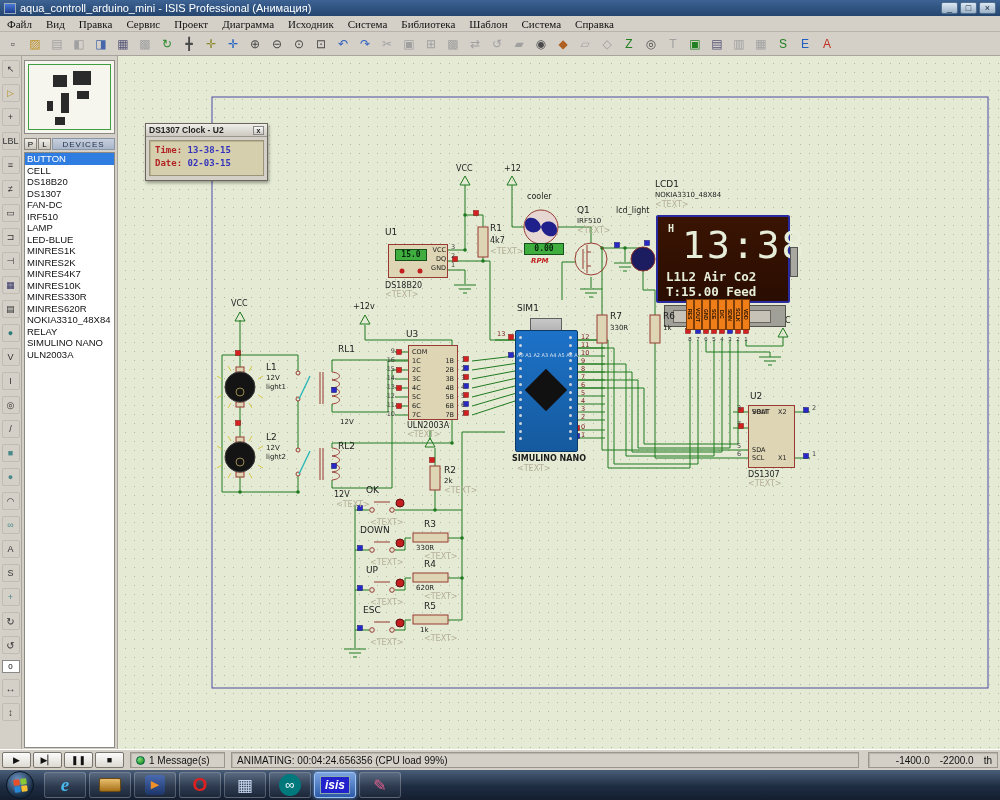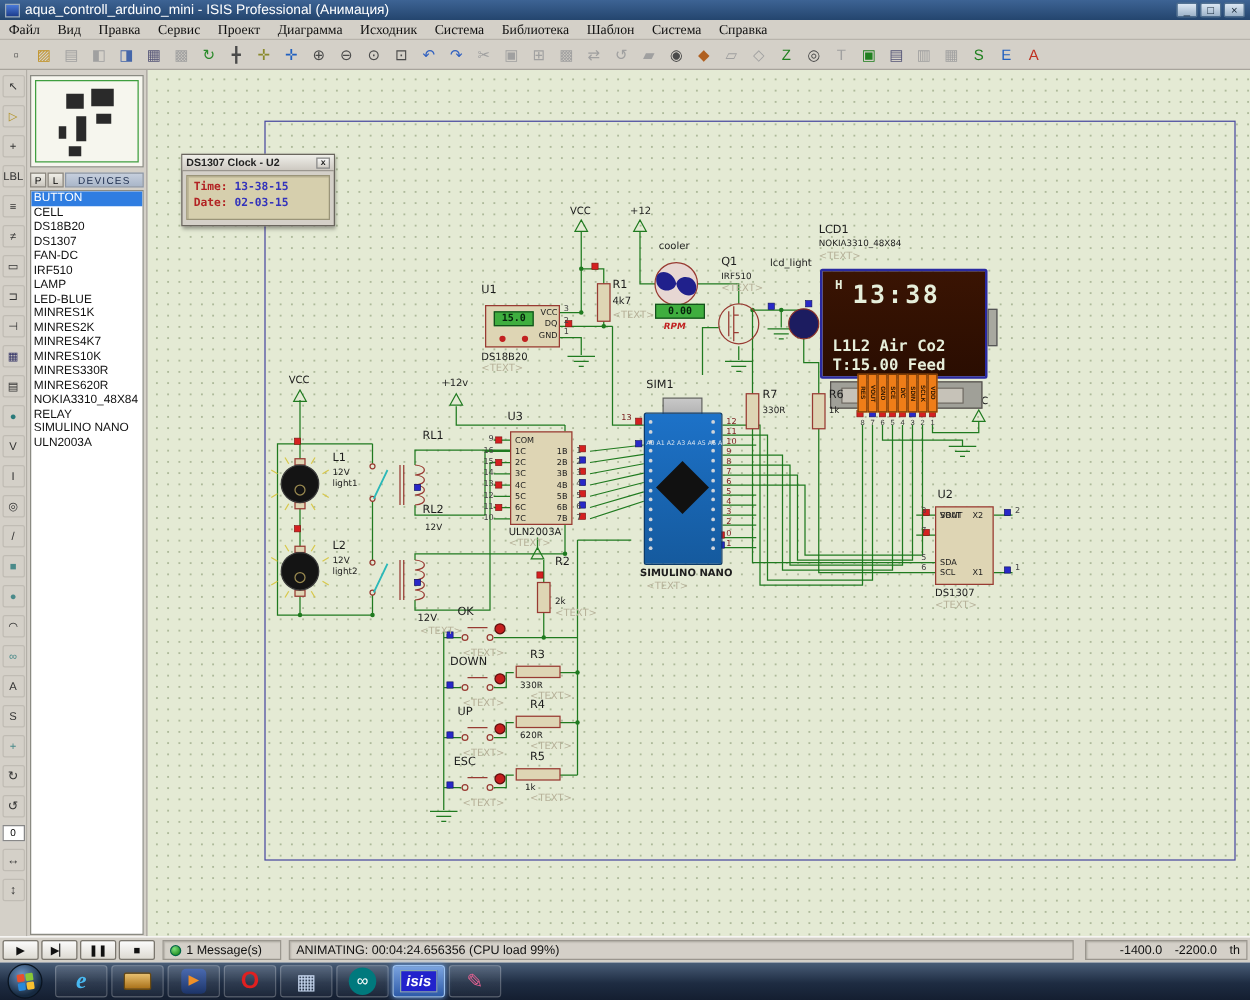--- a/index.html
+++ b/index.html
@@ -37,21 +37,21 @@
   .s9{font-size:9px;}
   .s7{font-size:7px;}
   .ghost{color:#b6b098;}
   .rnum{color:#7a2020;font-size:6.5px;line-height:8px;}
   .gnum{color:#444;font-size:6.5px;}
   .chipbox{position:absolute;background:#ded5b4;border:1px solid #983a32;}
   .greenlcd{position:absolute;background:#3fae3f;border:1px solid #14501c;color:#06230c;font-family:"DejaVu Sans Mono",monospace;font-weight:bold;font-size:8px;text-align:center;line-height:10px;}
   .pincol{line-height:9px;font-size:6.5px;}
   
   #lcdbody{position:absolute;left:656px;top:215px;width:134px;height:88px;background:linear-gradient(#3a1403,#2a0d01);border:2px solid #2a2aa0;border-radius:2px;color:#e6eeda;font-family:"DejaVu Sans Mono",monospace;}
-  #lcdtime{position:absolute;left:24px;top:6px;font-size:20px;font-weight:bold;letter-spacing:2px;}
+  #lcdtime{position:absolute;left:24px;top:6px;font-size:38px;font-weight:normal;letter-spacing:2px;}
   #lcdH{position:absolute;left:10px;top:6px;font-size:10px;font-weight:bold;}
   #lcdrow1{position:absolute;left:8px;top:52px;font-size:12.5px;font-weight:bold;}
   #lcdrow2{position:absolute;left:8px;top:67px;font-size:12.5px;font-weight:bold;}
   #lcdtab{position:absolute;left:790px;top:247px;width:8px;height:30px;background:#a8a8a0;border:1px solid #555;}
   #lcdbar{position:absolute;left:664px;top:305px;width:122px;height:22px;background:#a0a098;border:1px solid #55524c;}
   #lcdbar .inner{position:absolute;left:8px;top:4px;width:98px;height:13px;background:#c6c2b8;border:1px solid #6a665e;}
   #lcdpins{position:absolute;left:686px;top:299px;display:flex;}
   #lcdpins .opin{width:8px;height:31px;background:#ef7d18;border:1px solid #7a3c08;margin-right:0px;writing-mode:vertical-rl;font-size:5px;font-weight:bold;color:#1e1000;text-align:center;line-height:7px;}
   #lcdnums{position:absolute;left:686px;top:336px;display:flex;font-size:6px;color:#333;}
   #lcdnums span{width:8px;text-align:center;display:inline-block;}
@@ -563,21 +563,21 @@
 3
 4
 5
 6
 7</div>
   <div class="sl" style="left:407px;top:421px">ULN2003A</div>
   <div class="sl ghost" style="left:407px;top:430px">&lt;TEXT&gt;</div>
 
   <div class="sl s9" style="left:338px;top:345px">RL1</div>
   <div class="sl s7" style="left:340px;top:418px">12V</div>
-  <div class="sl s9" style="left:338px;top:404px">RL2</div>
+  <div class="sl s9" style="left:338px;top:442px">RL2</div>
 
   <div class="sl s9" style="left:266px;top:363px">L1</div>
   <div class="sl s7" style="left:266px;top:374px">12V</div>
   <div class="sl s7" style="left:266px;top:383px">light1</div>
   <div class="sl s9" style="left:266px;top:433px">L2</div>
   <div class="sl s7" style="left:266px;top:444px">12V</div>
   <div class="sl s7" style="left:266px;top:453px">light2</div>
 
   <div class="sl s9" style="left:750px;top:392px">U2</div>
   <div class="chipbox" style="left:748px;top:405px;width:47px;height:63px"></div>
@@ -600,21 +600,21 @@
   <div class="sl ghost" style="left:336px;top:500px">&lt;TEXT&gt;</div>
   <div class="sl s9" style="left:366px;top:486px">OK</div>
   <div class="sl ghost" style="left:370px;top:518px">&lt;TEXT&gt;</div>
   <div class="sl s9" style="left:360px;top:526px">DOWN</div>
   <div class="sl ghost" style="left:370px;top:558px">&lt;TEXT&gt;</div>
   <div class="sl s9" style="left:366px;top:566px">UP</div>
   <div class="sl ghost" style="left:370px;top:598px">&lt;TEXT&gt;</div>
   <div class="sl s9" style="left:363px;top:606px">ESC</div>
   <div class="sl ghost" style="left:370px;top:638px">&lt;TEXT&gt;</div>
 
-  <div class="sl s9" style="left:444px;top:446px">R2</div>
+  <div class="sl s9" style="left:444px;top:466px">R2</div>
   <div class="sl s7" style="left:444px;top:477px">2k</div>
   <div class="sl ghost" style="left:444px;top:486px">&lt;TEXT&gt;</div>
   <div class="sl s9" style="left:424px;top:520px">R3</div>
   <div class="sl s7" style="left:416px;top:544px">330R</div>
   <div class="sl ghost" style="left:424px;top:552px">&lt;TEXT&gt;</div>
   <div class="sl s9" style="left:424px;top:560px">R4</div>
   <div class="sl s7" style="left:416px;top:584px">620R</div>
   <div class="sl ghost" style="left:424px;top:592px">&lt;TEXT&gt;</div>
   <div class="sl s9" style="left:424px;top:602px">R5</div>
   <div class="sl s7" style="left:420px;top:626px">1k</div>

